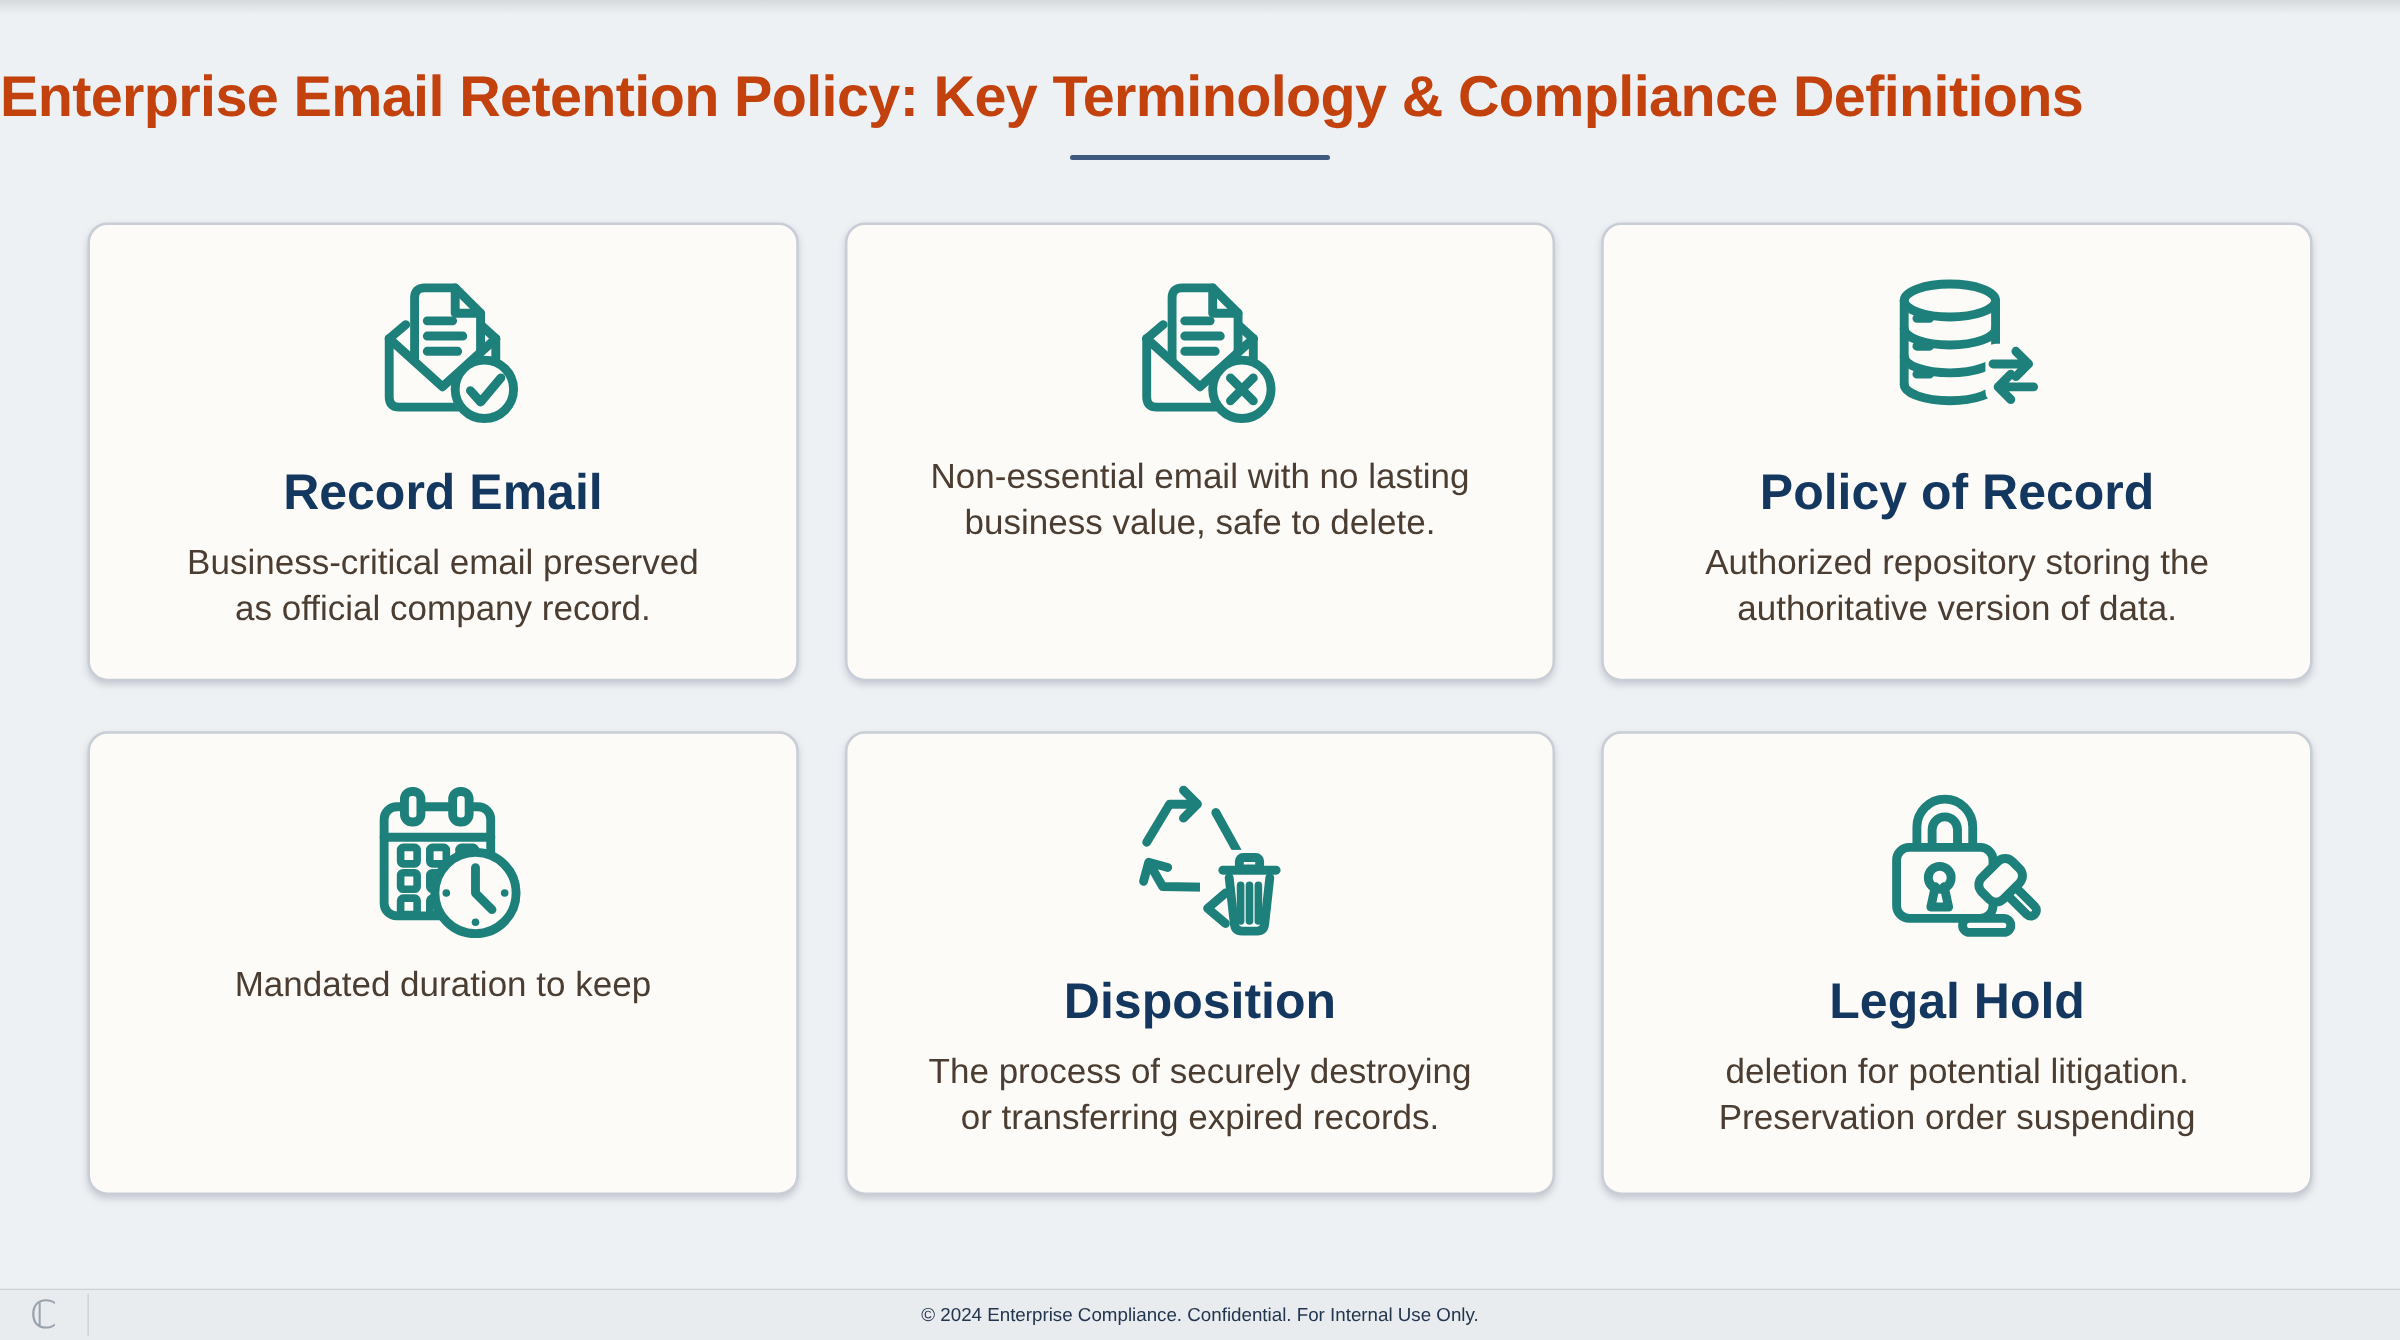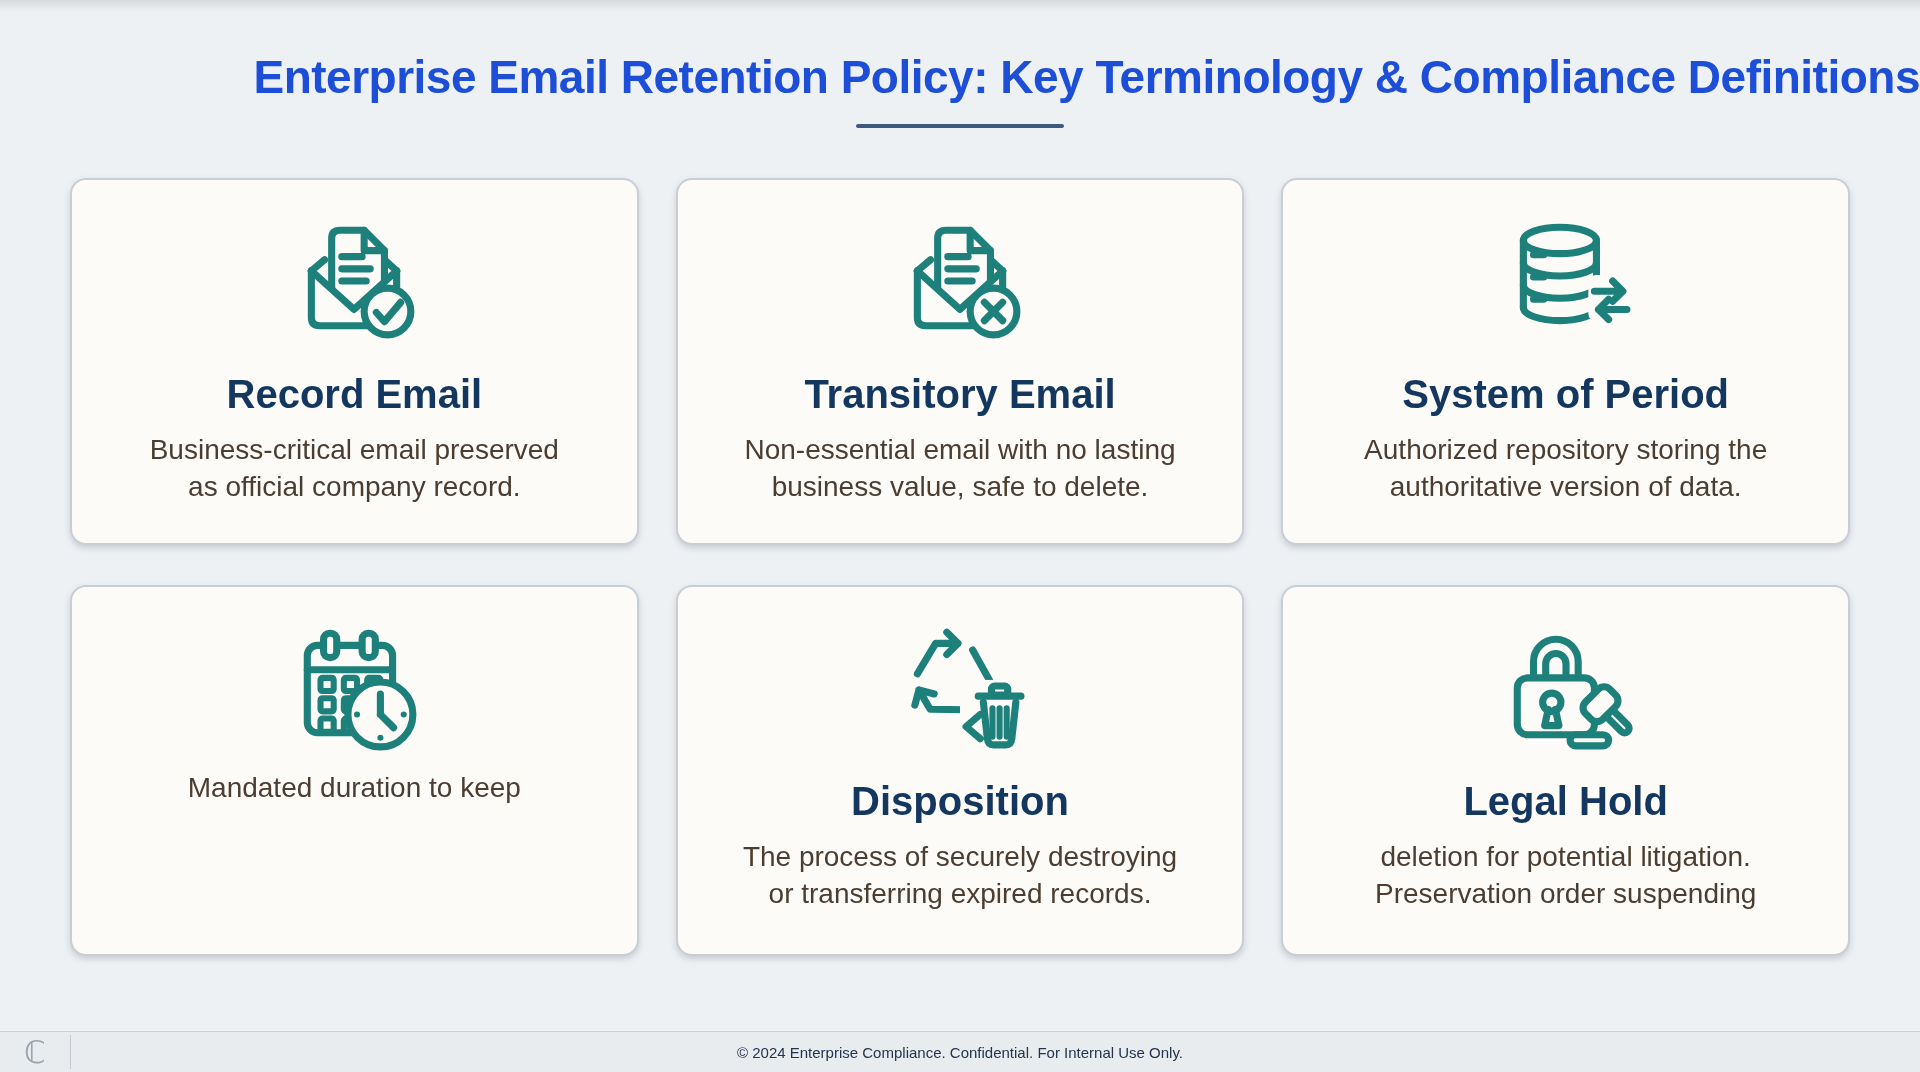--- a/index.html
+++ b/index.html
@@ -8,23 +8,23 @@
     background:#eef1f4;
     font-family:"Liberation Sans", sans-serif;
   }
   body::before{
     content:"";position:absolute;top:0;left:0;right:0;height:12px;
     background:linear-gradient(180deg,#d6dadd 0%,rgba(222,226,229,0) 100%);
     pointer-events:none;
   }
   .page-header{padding-top:50px;}
   .page-title{
-    margin:0;text-align:right;
+    margin:0;text-align:left;
     font-size:46px;font-weight:700;letter-spacing:-0.5px;
-    color:#1d4ed8;
+    color:#c2410c;
   }
   .title-underline{
     width:208px;height:4px;background:#3e5a7e;
     margin:20px auto 0 auto;border-radius:2px;
   }
   .cards-grid{
     margin:50px 70px 0 70px;
     display:grid;
     grid-template-columns:repeat(3,1fr);
     grid-template-rows:367px 371px;
@@ -108,42 +108,41 @@
         <path d="M76 18 V38 H96"></path>
         <path d="M54 44 h20 M54 56 h28 M54 68 h24"></path>
         <path fill="#fcfbf7" stroke="none" d="M24 58 L66 96 L108 58 L108 104 Q108 112 100 112 L32 112 Q24 112 24 104 Z"></path>
         <path d="M24 58 V104 Q24 112 32 112 H100 Q108 112 108 104 V58"></path>
         <path d="M24 58 L66 96 L108 58"></path>
         <path d="M24 58 L37 47 M108 58 L97 48"></path>
         <circle cx="99" cy="98" r="23" fill="#fcfbf7"></circle>
         <path d="M90 89 L108 107 M108 89 L90 107"></path>
       </svg>
     </div>
-    <h2 class="card-title">Transitory Email</h2>
     <p class="card-desc">
       <span class="line">Non-essential email with no lasting</span>
       <span class="line">business value, safe to delete.</span>
     </p>
   </article>
 
   <article class="card">
     <div class="card-icon">
       <svg width="134" height="134" viewBox="0 0 132 132" fill="none" stroke="#1E807B" stroke-width="7" stroke-linecap="round" stroke-linejoin="round">
         <ellipse cx="60" cy="28" rx="36" ry="13"></ellipse>
         <path d="M24 28 V94 M96 28 V94"></path>
         <path d="M24 94 A36 13 0 0 0 96 94"></path>
         <path d="M24 50 A36 13 0 0 0 96 50"></path>
         <path d="M24 72 A36 13 0 0 0 96 72"></path>
         <path d="M34 42 h10 M34 64 h10 M34 86 h10"></path>
         <rect x="88" y="62" width="44" height="46" rx="8" fill="#fcfbf7" stroke="none"></rect>
         <path d="M94 78 H122 M122 78 L112 68 M122 78 L112 88"></path>
         <path d="M126 96 H98 M98 96 L108 86 M98 96 L108 106"></path>
       </svg>
     </div>
-    <h2 class="card-title">System of Period</h2>
+    <h2 class="card-title">Policy of Record</h2>
     <p class="card-desc">
       <span class="line">Authorized repository storing the</span>
       <span class="line">authoritative version of data.</span>
     </p>
   </article>
 
   <article class="card">
     <div class="card-icon">
       <svg width="134" height="134" viewBox="0 0 132 132" fill="none" stroke="#1E807B" stroke-width="7" stroke-linecap="round" stroke-linejoin="round">
         <rect x="20" y="26" width="84" height="86" rx="10"></rect>

